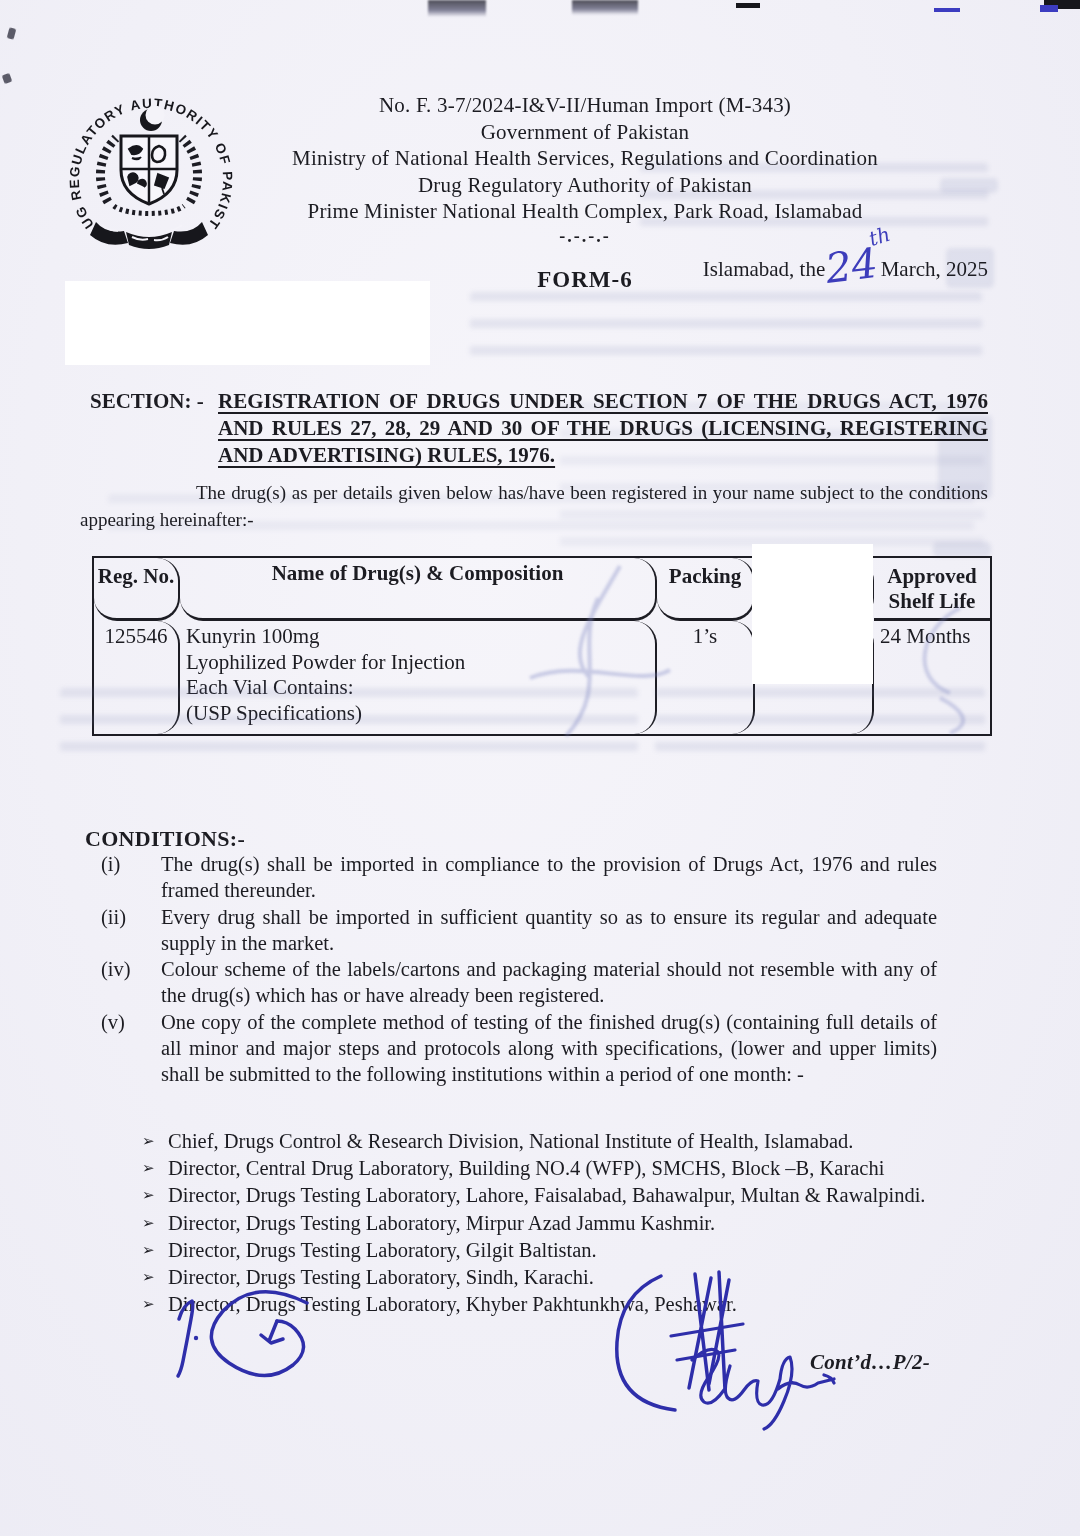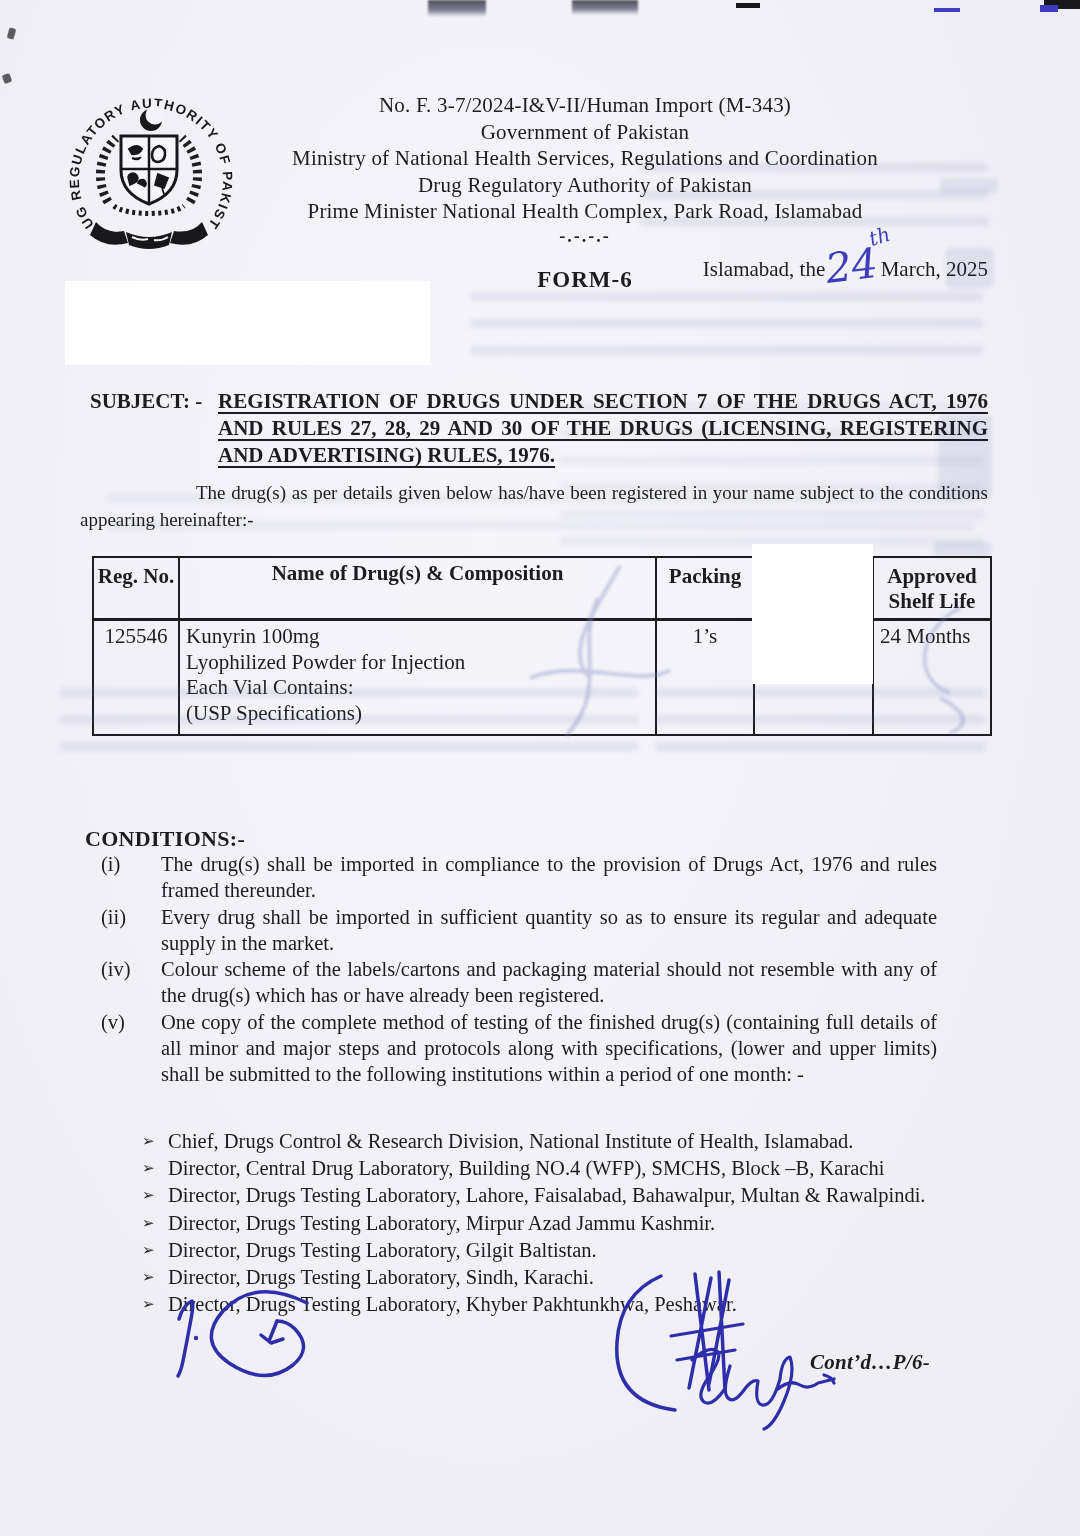--- a/index.html
+++ b/index.html
@@ -44,21 +44,21 @@
     text-decoration:underline; text-decoration-thickness:2px; text-underline-offset:3.5px; }
   
   .intro { position:absolute; left:80px; top:479px; width:908px; font-size:19px; line-height:27px;
     text-align:justify; text-indent:116px; }
   
   .drug-table { position:absolute; left:92px; top:556px; width:896px; display:grid;
     grid-template-columns:86px 477px 98px 119px 116px; border:2.5px solid #1d1d24; font-size:21px; z-index:2; }
   .th { font-weight:bold; text-align:center; line-height:25px; padding:3px 2px 4px;
     border-bottom:3px solid #1d1d24; }
   .td { padding:3px 6px 8px; line-height:25.5px; }
-  .cb { border-right:2px solid #1d1d24; }
+  .cb { border-right:2px solid #1d1d24;border-radius:23px; }
   .c-center { text-align:center; }
   .comp-line { white-space:nowrap; }
   
   .license-row { position:absolute; left:85px; top:764px; width:903px; display:flex; font-size:21px; line-height:26.5px; }
   .license-label { flex:0 0 248px; font-weight:bold; word-spacing:5px; }
   .license-value { flex:1; text-align:justify; }
   
   .cond-title { position:absolute; left:85px; top:826px; font-size:22px; font-weight:bold; letter-spacing:.3px; }
   .cond-list { position:absolute; left:85px; top:851px; width:852px; }
   .cond-item { display:flex; font-size:20.5px; line-height:26.3px; }
@@ -150,21 +150,21 @@
   </div>
 
   <div class="date-line">
     <span>Islamabad, the</span><span class="hand-day"><span>24</span><span class="hand-th">th</span></span>
     <span>March, 2025</span>
   </div>
 
   <div class="redact" style="left:65px;top:281px;width:365px;height:84px;"></div>
 
   <div class="subject-row">
-    <div class="subject-label">SUBJECT: -</div>
+    <div class="subject-label">SECTION: -</div>
     <div class="subject-text">REGISTRATION OF DRUGS UNDER SECTION 7 OF THE DRUGS ACT, 1976 AND RULES 27, 28, 29 AND 30 OF THE DRUGS (LICENSING, REGISTERING AND ADVERTISING) RULES, 1976.</div>
   </div>
 
   <div class="intro">The drug(s) as per details given below has/have been registered in your name subject to the conditions appearing hereinafter:-</div>
 
   <div class="drug-table">
     <div class="th cb" style="padding-top:6px;">Reg. No.</div>
     <div class="th cb" style="">Name of Drug(s) &amp; Composition</div>
     <div class="th cb" style="padding-top:6px;">Packing</div>
     <div class="th cb"></div>
@@ -244,15 +244,15 @@
   </svg>
   <svg class="sig" style="left:575px;top:1262px;" width="210" height="160" viewBox="0 0 210 160">
     <path d="M100,148 q-62,-8 -58,-68 q3,-48 44,-66" stroke-width="3.5"></path>
     <path d="M120,12 l14,116 m2,-112 l-22,110 m30,-116 l6,118 m4,-110 l-20,104" stroke-width="3.5"></path>
     <path d="M96,74 l72,-12 m-66,36 l58,-10" stroke-width="3.2"></path>
   </svg>
   <svg class="sig" style="left:662px;top:1342px;" width="230" height="115" viewBox="0 0 230 115">
     <path d="M30,18 q18,-16 26,-8 q4,6 -10,26 q-12,18 -4,24 q8,5 20,-12 m6,-24 q-8,26 -2,32 q6,6 16,-8 q8,-11 14,-9 q-4,22 4,24 q10,2 18,-26 q2,-20 10,-22 q6,16 -6,44 q-10,24 -20,28 m14,-40 q12,-10 22,-4 q8,5 18,-2 l16,-4 m-10,-4 q8,2 10,8" stroke-width="3.2"></path>
   </svg>
 
-  <div class="contd">Cont’d…P/6-</div>
+  <div class="contd">Cont’d…P/2-</div>
 
 </div>
 
 </body></html>

